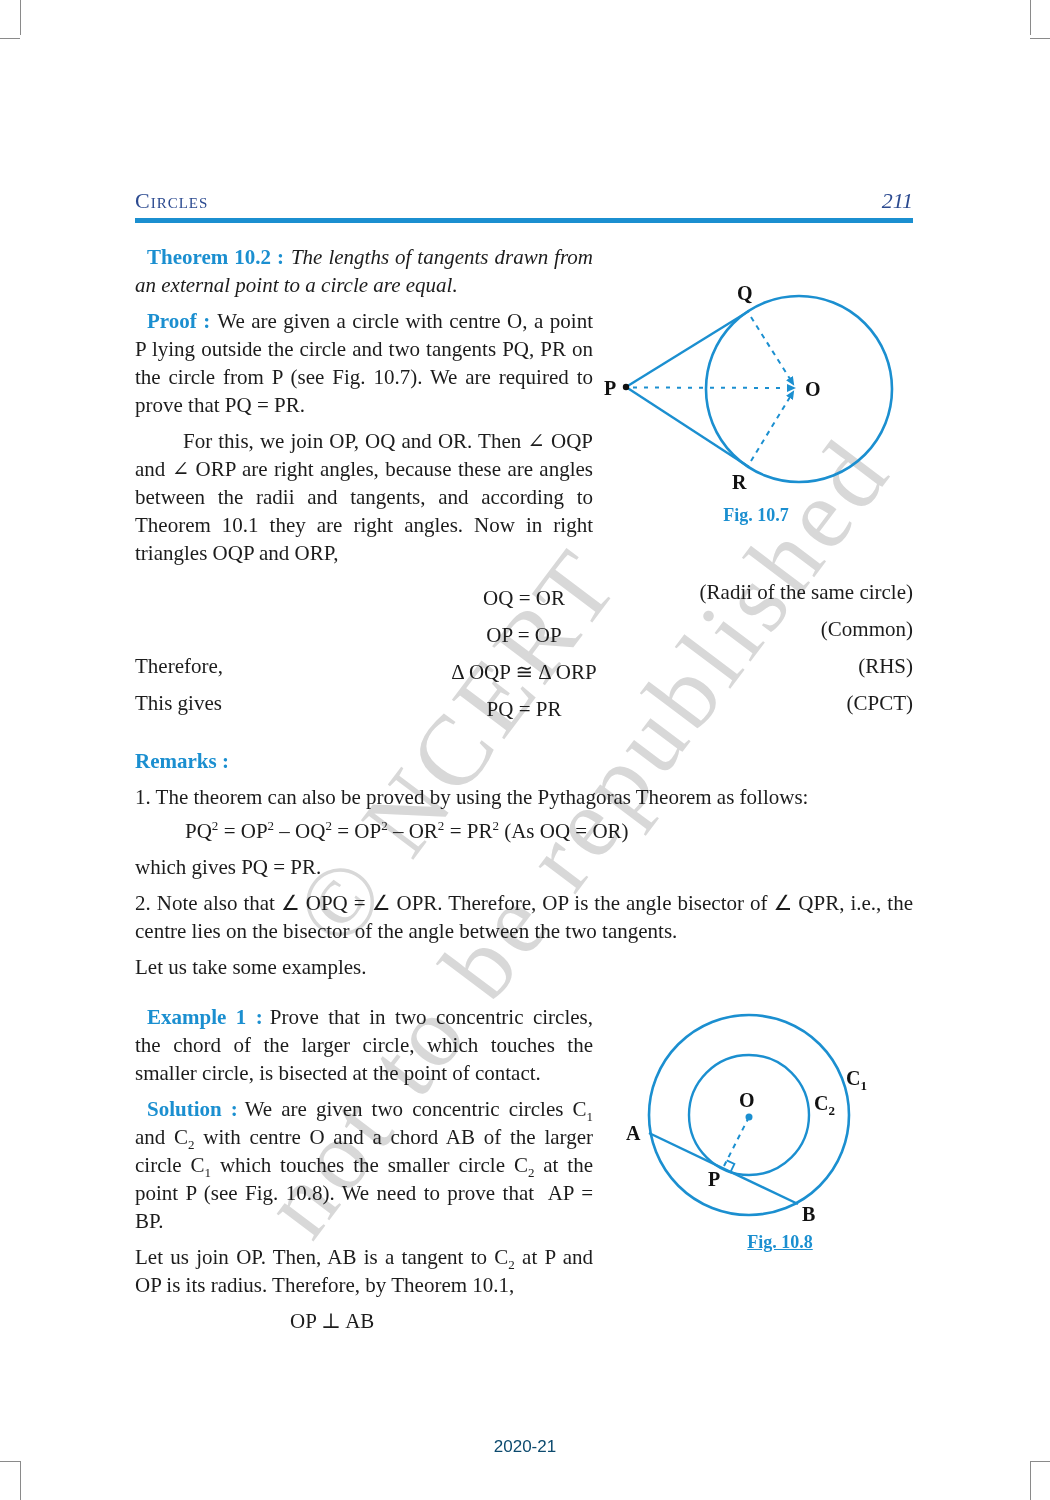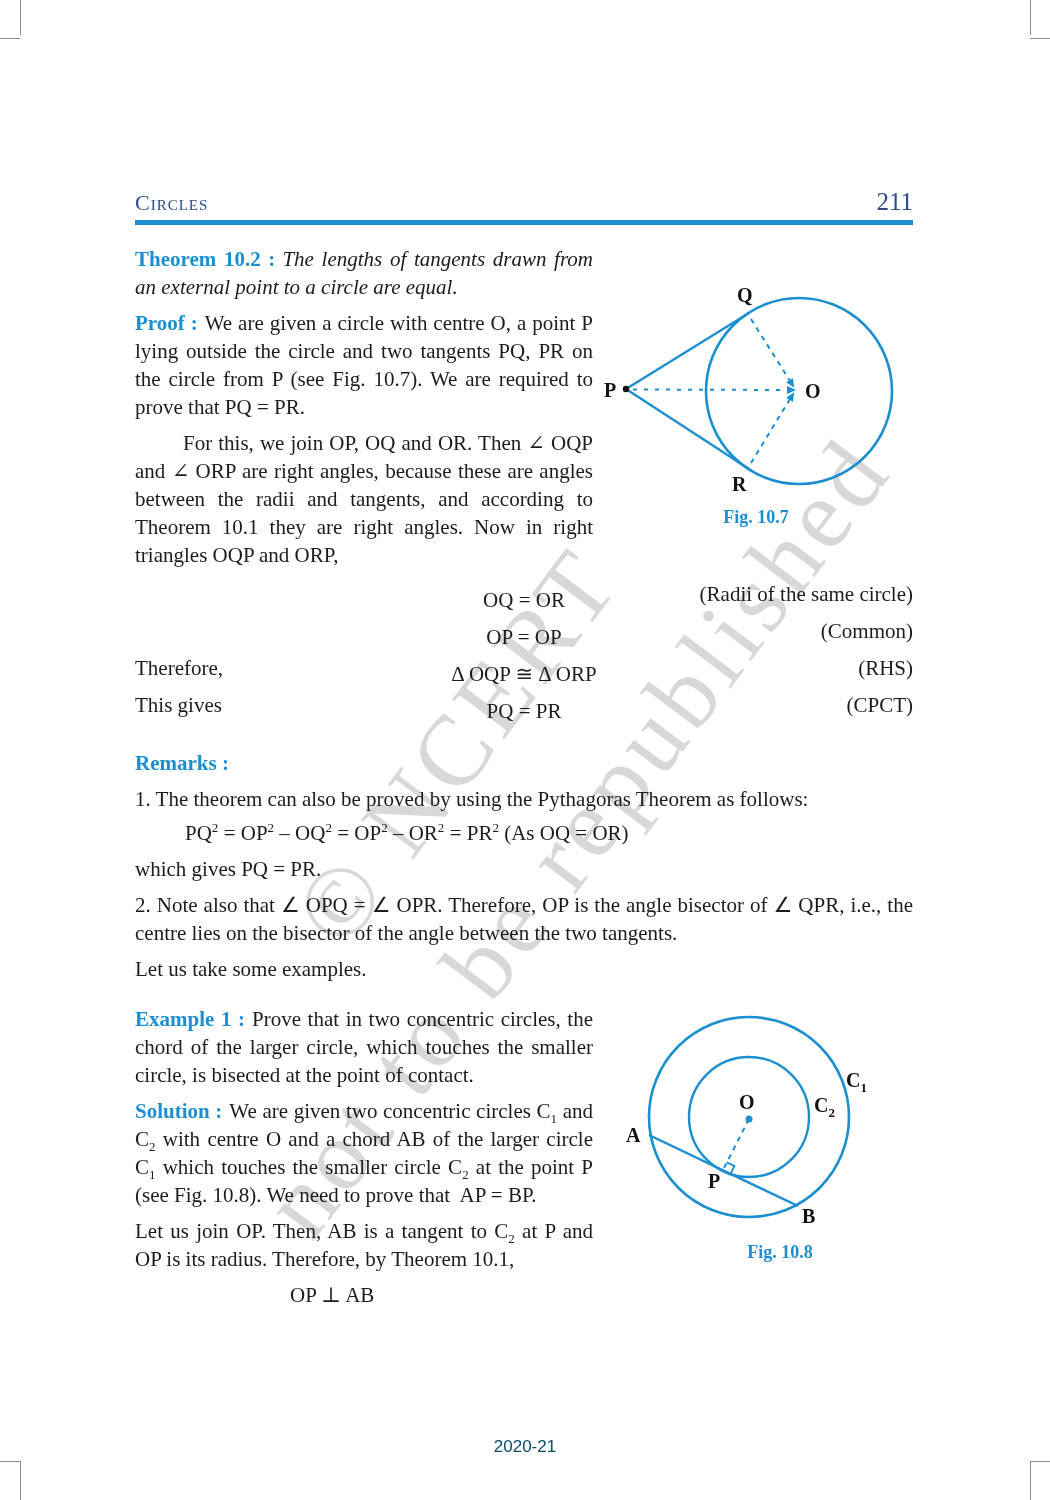--- a/index.html
+++ b/index.html
@@ -33,45 +33,45 @@
   .content{
     position:relative;z-index:1;
     padding:188px 137px 0 135px;
   }
   
   .running-head{display:flex;justify-content:space-between;align-items:baseline;gap:45px;}
   .chapter-title{
     font-variant:small-caps;letter-spacing:1px;
     font-size:22px;color:var(--header-blue);
   }
-  .page-number{font-size:25px;color:var(--header-blue);}
+  .page-number{font-size:22px;color:var(--header-blue);font-style:italic;}
   .head-rule{height:5px;background:var(--accent-blue);margin-top:4px;}
 
   p{margin:0;}
   .para{font-size:21px;line-height:28px;text-align:justify;}
-  .lead{color:var(--accent-blue);font-weight:bold;margin-right:7px;}
+  .lead{color:var(--accent-blue);font-weight:bold;margin-right:7px;margin-left:12px;}
   .italic{font-style:italic;}
   sup{font-size:0.62em;line-height:0;vertical-align:super;}
   sub{font-size:0.62em;line-height:0;vertical-align:sub;}
 
   .section{display:flex;align-items:flex-start;margin-top:20px;}
   .col-text{flex:0 0 458px;}
   .col-fig{flex:1;}
   .gap8{margin-top:8px;}
   .indent{text-indent:48px;}
 
   .fig7-svg{display:block;margin:24px 0 0 3px;}
   .fig8-svg{display:block;margin:-8px 0 0 27px;}
   .fig-caption{
     width:320px;text-align:center;
     color:var(--accent-blue);font-weight:bold;font-size:18px;
     margin-top:3px;
   }
   .fig7-cap{margin-left:3px;}
-  .fig8-cap{margin-left:27px;margin-top:10px;}
+  .fig8-cap{margin-left:27px;margin-top:2px;text-decoration:underline;}
 
   .equations{margin-top:6px;}
   .eq-row{
     display:grid;grid-template-columns:1fr auto 1fr;
     align-items:center;height:37px;font-size:21px;
   }
   .eq-lead{text-align:left;}
   .eq-body{text-align:center;margin-top:13px;}
   .eq-reason{text-align:right;}
 

